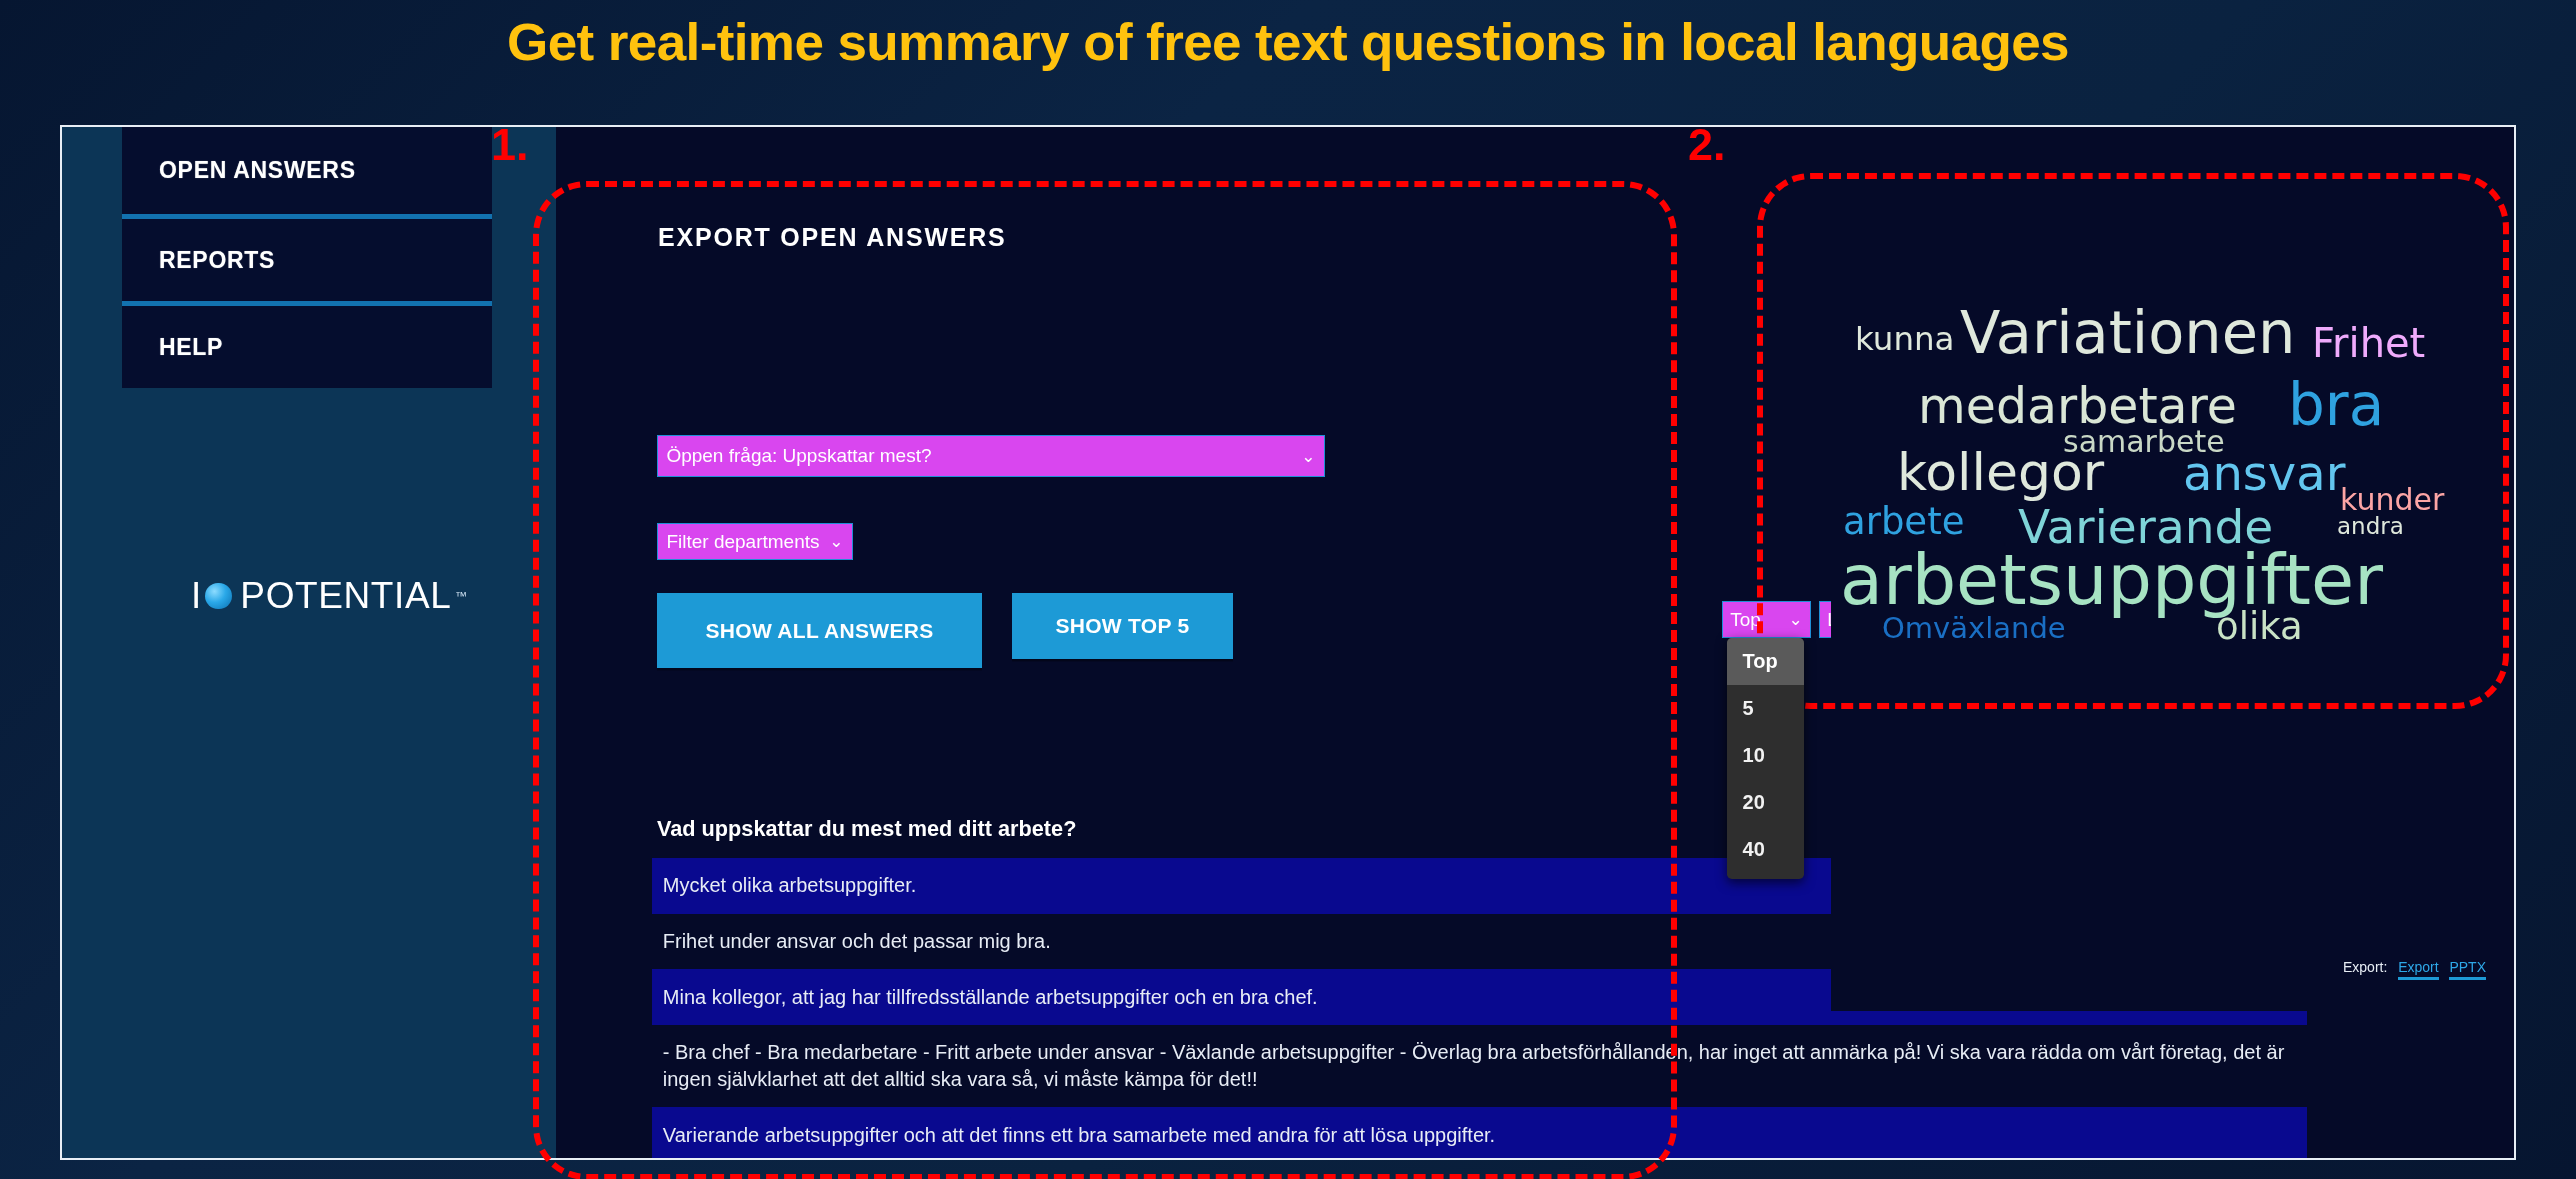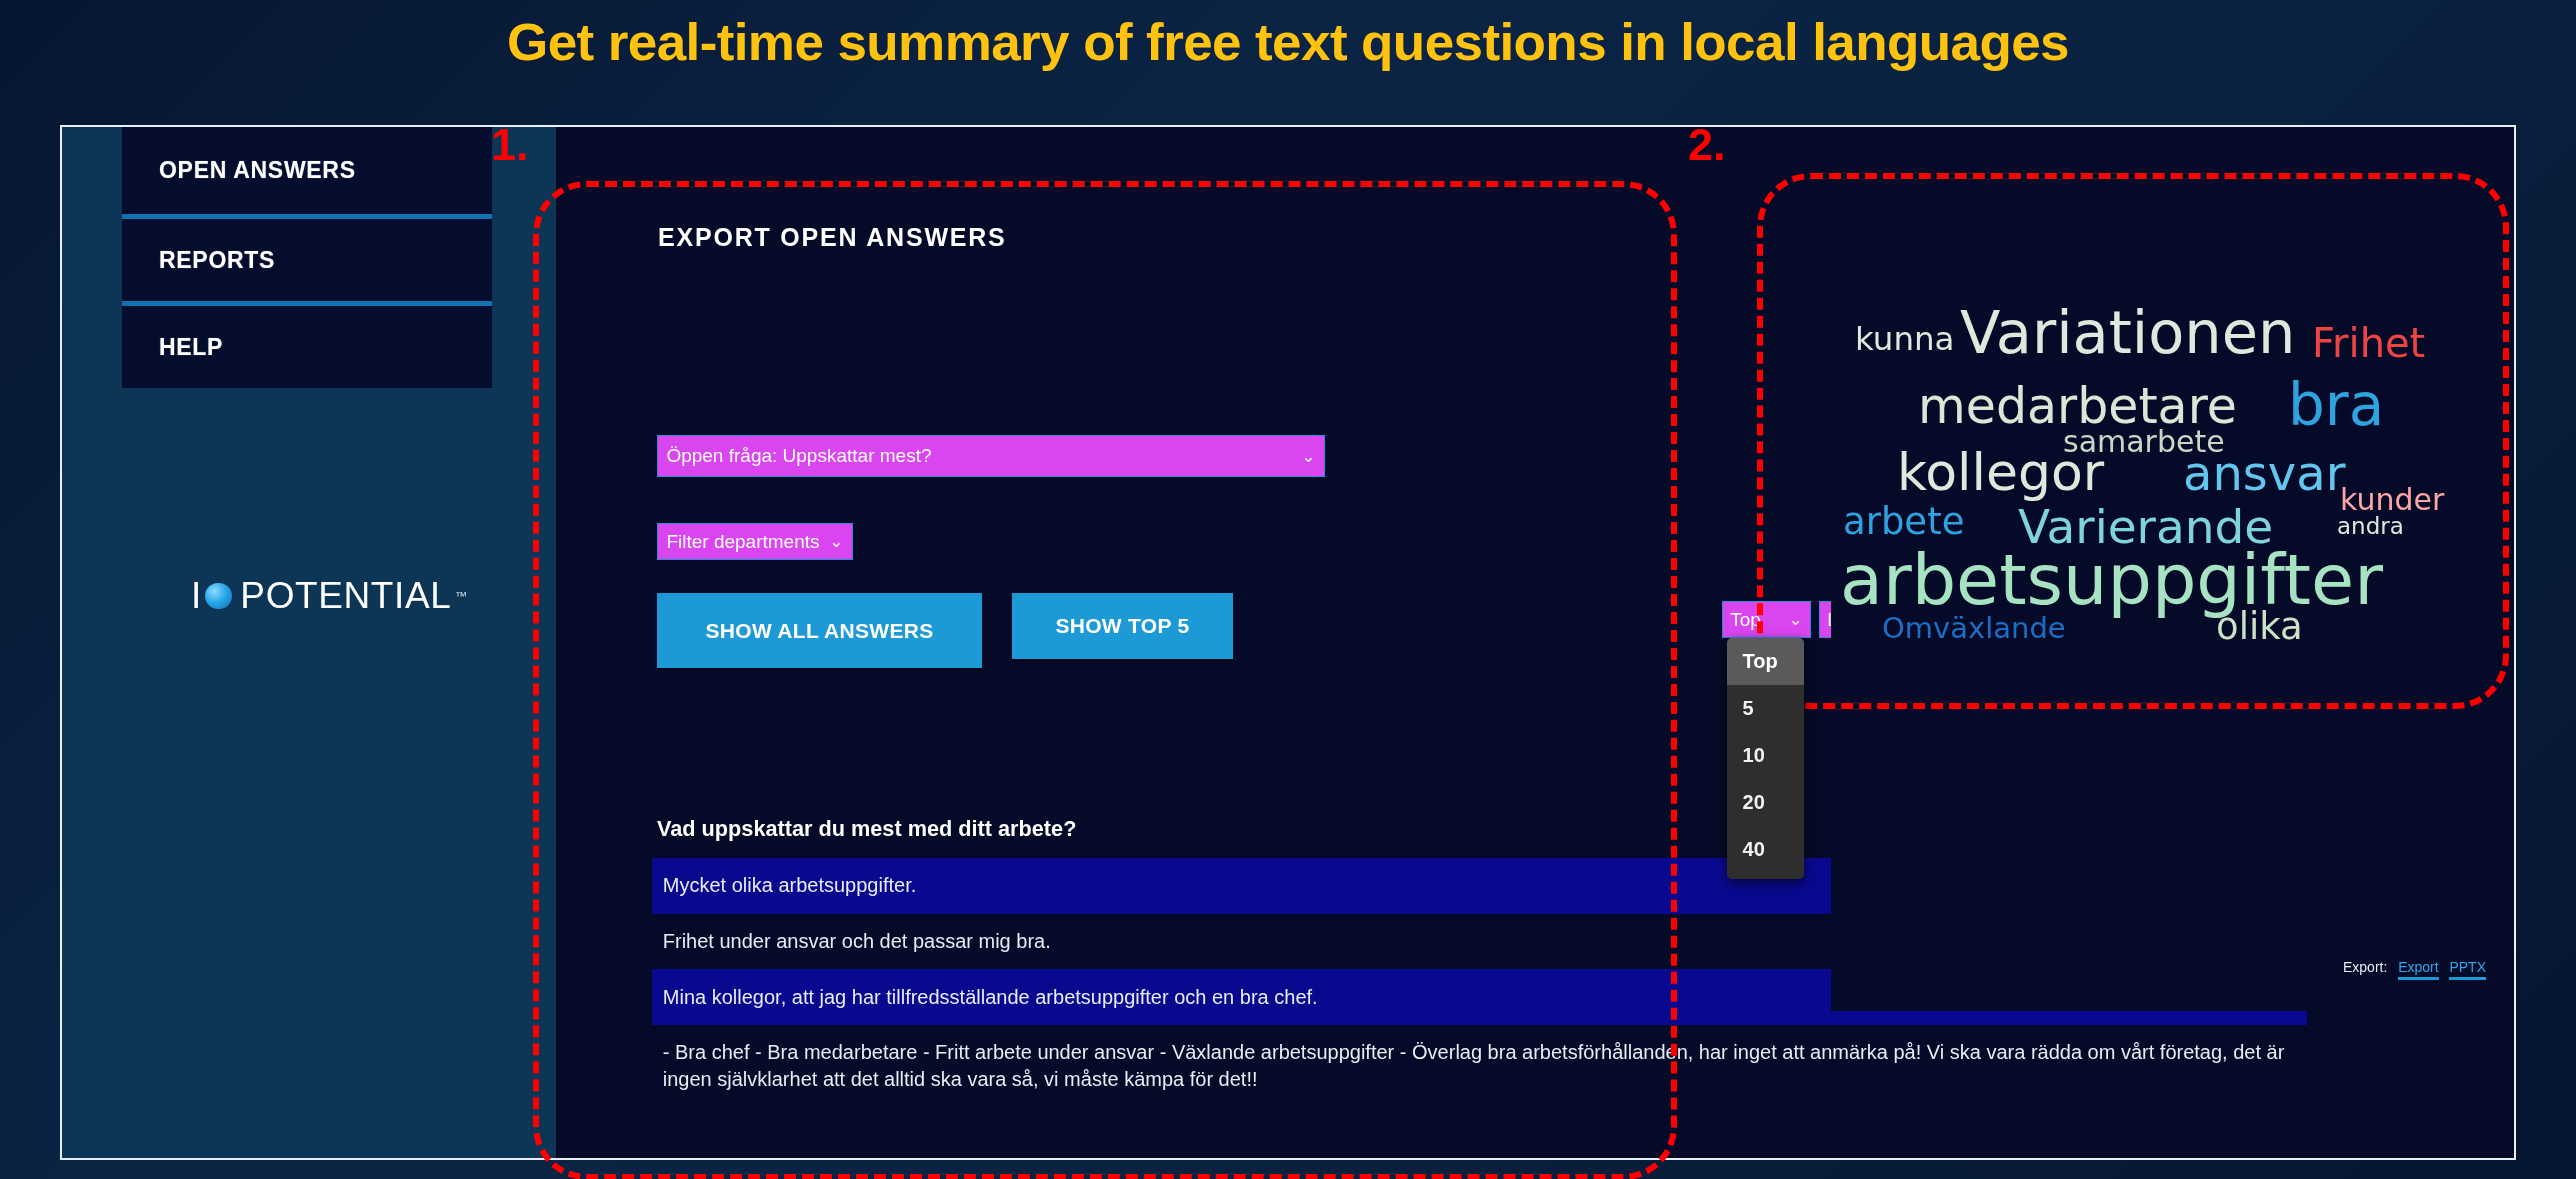--- a/index.html
+++ b/index.html
@@ -238,28 +238,29 @@
       <div class="menu-item">40</div>
     </div>
 
     <div id="answers-question">Vad uppskattar du mest med ditt arbete?</div>
 
     <div id="answers-list">
       <div class="answer-row striped">Mycket olika arbetsuppgifter.</div>
       <div class="answer-row">Frihet under ansvar och det passar mig bra.</div>
       <div class="answer-row striped">Mina kollegor, att jag har tillfredsställande arbetsuppgifter och en bra chef.</div>
       <div class="answer-row">- Bra chef - Bra medarbetare - Fritt arbete under ansvar - Växlande arbetsuppgifter - Överlag bra arbetsförhållanden, har inget att anmärka på! Vi ska vara rädda om vårt företag, det är ingen självklarhet att det alltid ska vara så, vi måste kämpa för det!!</div>
+      <div class="answer-row striped">Varierande arbetsuppgifter och att det finns ett bra samarbete med andra för att lösa uppgifter.</div>
     </div>
   </div>
 
   <div id="wordcloud-panel">
     <div id="wordcloud">
         <span class="wc" style="left: 24px; top: 43px; font-size: 32.5px; color: rgb(223, 232, 220);">kunna</span>
         <span class="wc" style="left: 129px; top: 23px; font-size: 59px; color: rgb(223, 232, 220);">Variationen</span>
-        <span class="wc" style="left: 481px; top: 43px; font-size: 40px; color: #ef4444;">Frihet</span>
+        <span class="wc" style="left: 481px; top: 43px; font-size: 40px; color: #f0abfc;">Frihet</span>
         <span class="wc" style="left: 87px; top: 102px; font-size: 49px; color: rgb(218, 230, 214);">medarbetare</span>
         <span class="wc" style="left: 457px; top: 96px; font-size: 58px; color: rgb(47, 162, 224);">bra</span>
         <span class="wc" style="left: 232px; top: 147px; font-size: 30px; color: rgb(201, 216, 198);">samarbete</span>
         <span class="wc" style="left: 66px; top: 166px; font-size: 52px; color: rgb(223, 232, 220);">kollegor</span>
         <span class="wc" style="left: 352px; top: 169px; font-size: 48px; color: rgb(99, 198, 239);">ansvar</span>
         <span class="wc" style="left: 509px; top: 205px; font-size: 30px; color: #fca5a5;">kunder</span>
         <span class="wc" style="left: 12px; top: 223px; font-size: 37px; color: rgb(47, 162, 224);">arbete</span>
         <span class="wc" style="left: 187px; top: 223px; font-size: 47px; color: rgb(127, 212, 216);">Varierande</span>
         <span class="wc" style="left: 506px; top: 235px; font-size: 23px; color: rgb(223, 232, 220);">andra</span>
         <span class="wc" style="left: 9px; top: 265px; font-size: 70px; color: rgb(167, 227, 195);">arbetsuppgifter</span>

